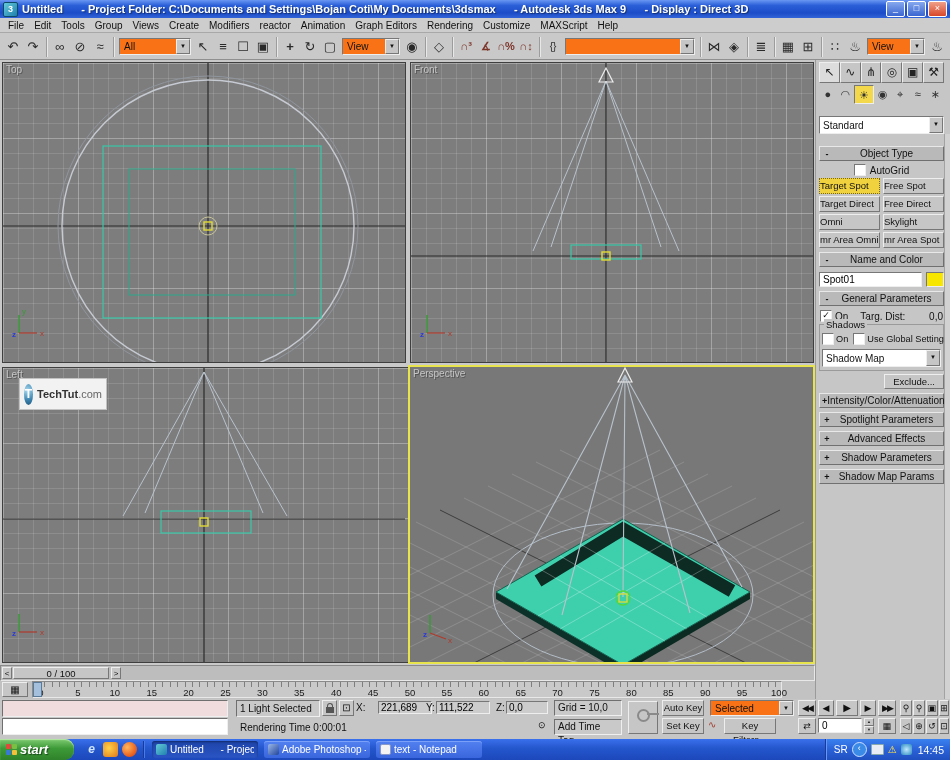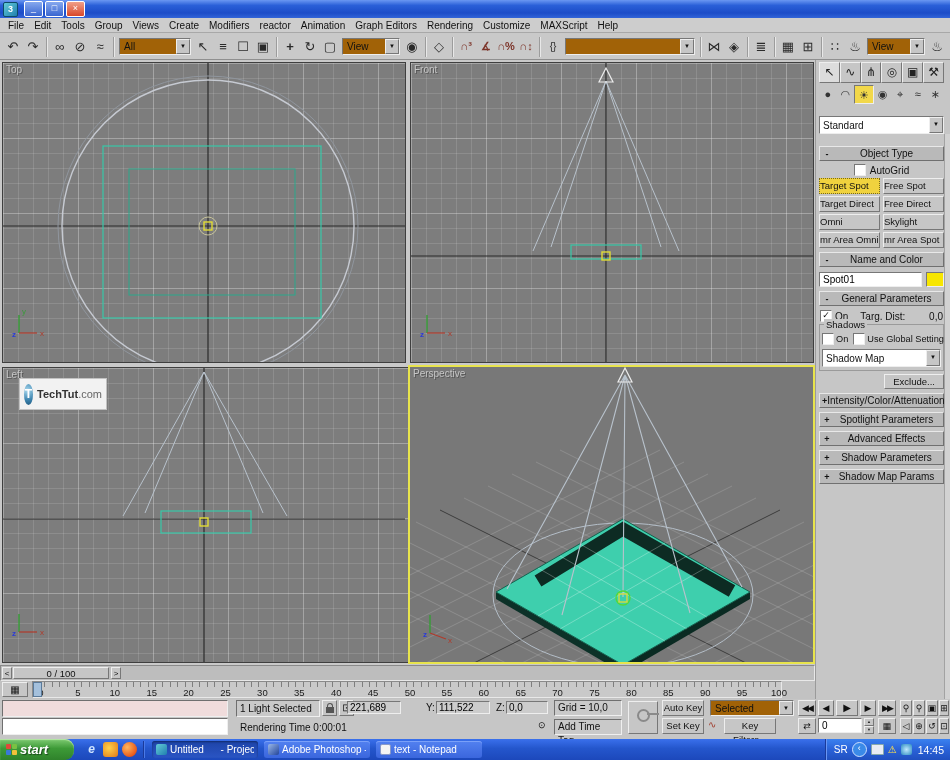--- a/index.html
+++ b/index.html
@@ -24,21 +24,21 @@
     border-bottom:1px solid #a8a8a8;display:flex;align-items:center;padding-left:3px;box-sizing:border-box}
   .menu-item{font-size:10px;padding:1px 5px;white-space:nowrap}
 
   
   #toolbar{position:absolute;left:0;top:34px;width:950px;height:26px;background:#c9c9c9;
     border-bottom:1px solid #8f8f8f;display:flex;align-items:center;padding:0 3px;box-sizing:border-box}
   .tbi{min-width:20px;height:20px;line-height:19px;text-align:center;font-size:13px;color:#2a2a2a;flex:0 0 auto}
   .tbi.small{font-size:10px}
   .tbi.red{color:#7c3328;font-size:11px;font-weight:bold}
   .tsep{width:1px;height:20px;background:#9c9c9c;margin:0 3px;box-shadow:1px 0 0 #e8e8e8;flex:0 0 1px}
-  .dd{display:inline-flex;height:17px;background:#a16207;border:1px solid;border-color:#777 #eee #eee #777;
+  .dd{display:inline-flex;height:17px;background:#f97316;border:1px solid;border-color:#777 #eee #eee #777;
     align-items:center;box-sizing:border-box;flex:0 0 auto;margin:0 2px}
   .dd .dval{font-size:10px;padding:0 4px;flex:1;white-space:nowrap;overflow:hidden}
   .dd .darrow{width:14px;align-self:stretch;background:#c6c6c6;border:1px solid;
     border-color:#eee #777 #777 #eee;font-size:6px;line-height:13px;text-align:center;box-sizing:border-box}
 
   
   .vp{position:absolute;background:#7d7d7d;border:1px solid #3f3f3f;box-sizing:border-box;overflow:hidden}
   .vp.grid{background-image:
       linear-gradient(rgba(255,255,255,.12) 1px,transparent 1px),
       linear-gradient(90deg,rgba(255,255,255,.12) 1px,transparent 1px),
@@ -167,20 +167,21 @@
   .tray-ic.g{width:11px;height:11px;background:radial-gradient(circle,#bfe8ff,#2a8ac0);border-radius:2px}
   #tray .clock{color:#fff;font-size:10.5px;margin-left:2px}
 </style>
 </head>
 <body>
 
 <div id="screen">
 
   <div id="titlebar">
     <span class="tb-logo">3</span>
+    <span class="tb-title">Untitled      - Project Folder: C:\Documents and Settings\Bojan Coti\My Documents\3dsmax      - Autodesk 3ds Max 9      - Display : Direct 3D</span>
     <span class="winbtn">_</span>
     <span class="winbtn">□</span>
     <span class="winbtn close">×</span>
   </div>
 
   <div id="menubar">
       <span class="menu-item">File</span>
       <span class="menu-item">Edit</span>
       <span class="menu-item">Tools</span>
       <span class="menu-item">Group</span>
@@ -508,21 +509,21 @@
   </div>
 
   <div id="statusbar">
     <div class="abs sunken slot" style="left:2px;top:1px;width:226px;height:17px"></div>
     <div class="abs sunken" style="left:2px;top:19px;width:226px;height:17px;background:#fff"></div>
     <div class="abs sunken" style="left:236px;top:1px;width:84px;height:17px;background:#c9c9c9;line-height:15px;padding:0 3px">1 Light Selected</div>
     <div class="abs" style="left:240px;top:21px;height:15px;line-height:15px">Rendering Time  0:00:01</div>
     <div class="abs sbtn" style="left:322px;top:1px;width:15px;height:16px"><span class="lockglyph"></span></div>
     <div class="abs sbtn" style="left:339px;top:1px;width:15px;height:16px;font-size:10px;line-height:14px"><span>⊡</span></div>
     <span class="abs coord-label" style="left:356px;top:3px">X:</span>
-    <input class="abs stat-field" style="left: 347px; top: 2px; width: 54px; height: 13px;" value="221,689">
+    <input class="abs stat-field" style="left: 378px; top: 2px; width: 54px; height: 13px;" value="221,689">
     <span class="abs coord-label" style="left:426px;top:3px">Y:</span>
     <input class="abs stat-field" style="left: 436px; top: 2px; width: 54px; height: 13px;" value="111,522">
     <span class="abs coord-label" style="left:496px;top:3px">Z:</span>
     <input class="abs stat-field" style="left: 506px; top: 2px; width: 42px; height: 13px;" value="0,0">
     <div class="abs sunken" style="left:554px;top:1px;width:68px;height:16px;background:#c9c9c9;line-height:14px;padding:0 3px">Grid = 10,0</div>
     <span class="abs" style="left:538px;top:21px;font-size:9px">⊙</span>
     <div class="abs sunken" style="left:554px;top:20px;width:68px;height:16px;background:#c9c9c9;line-height:14px;padding:0 3px">Add Time Tag</div>
     <div class="abs sbtn" style="left:628px;top:2px;width:30px;height:33px"><span class="keyglyph"></span></div>
     <div class="abs sbtn" style="left:662px;top:1px;width:42px;height:16px;font-size:9.5px;line-height:14px">Auto Key</div>
     <div class="abs sbtn" style="left:662px;top:19px;width:42px;height:16px;font-size:9.5px;line-height:14px">Set Key</div>

